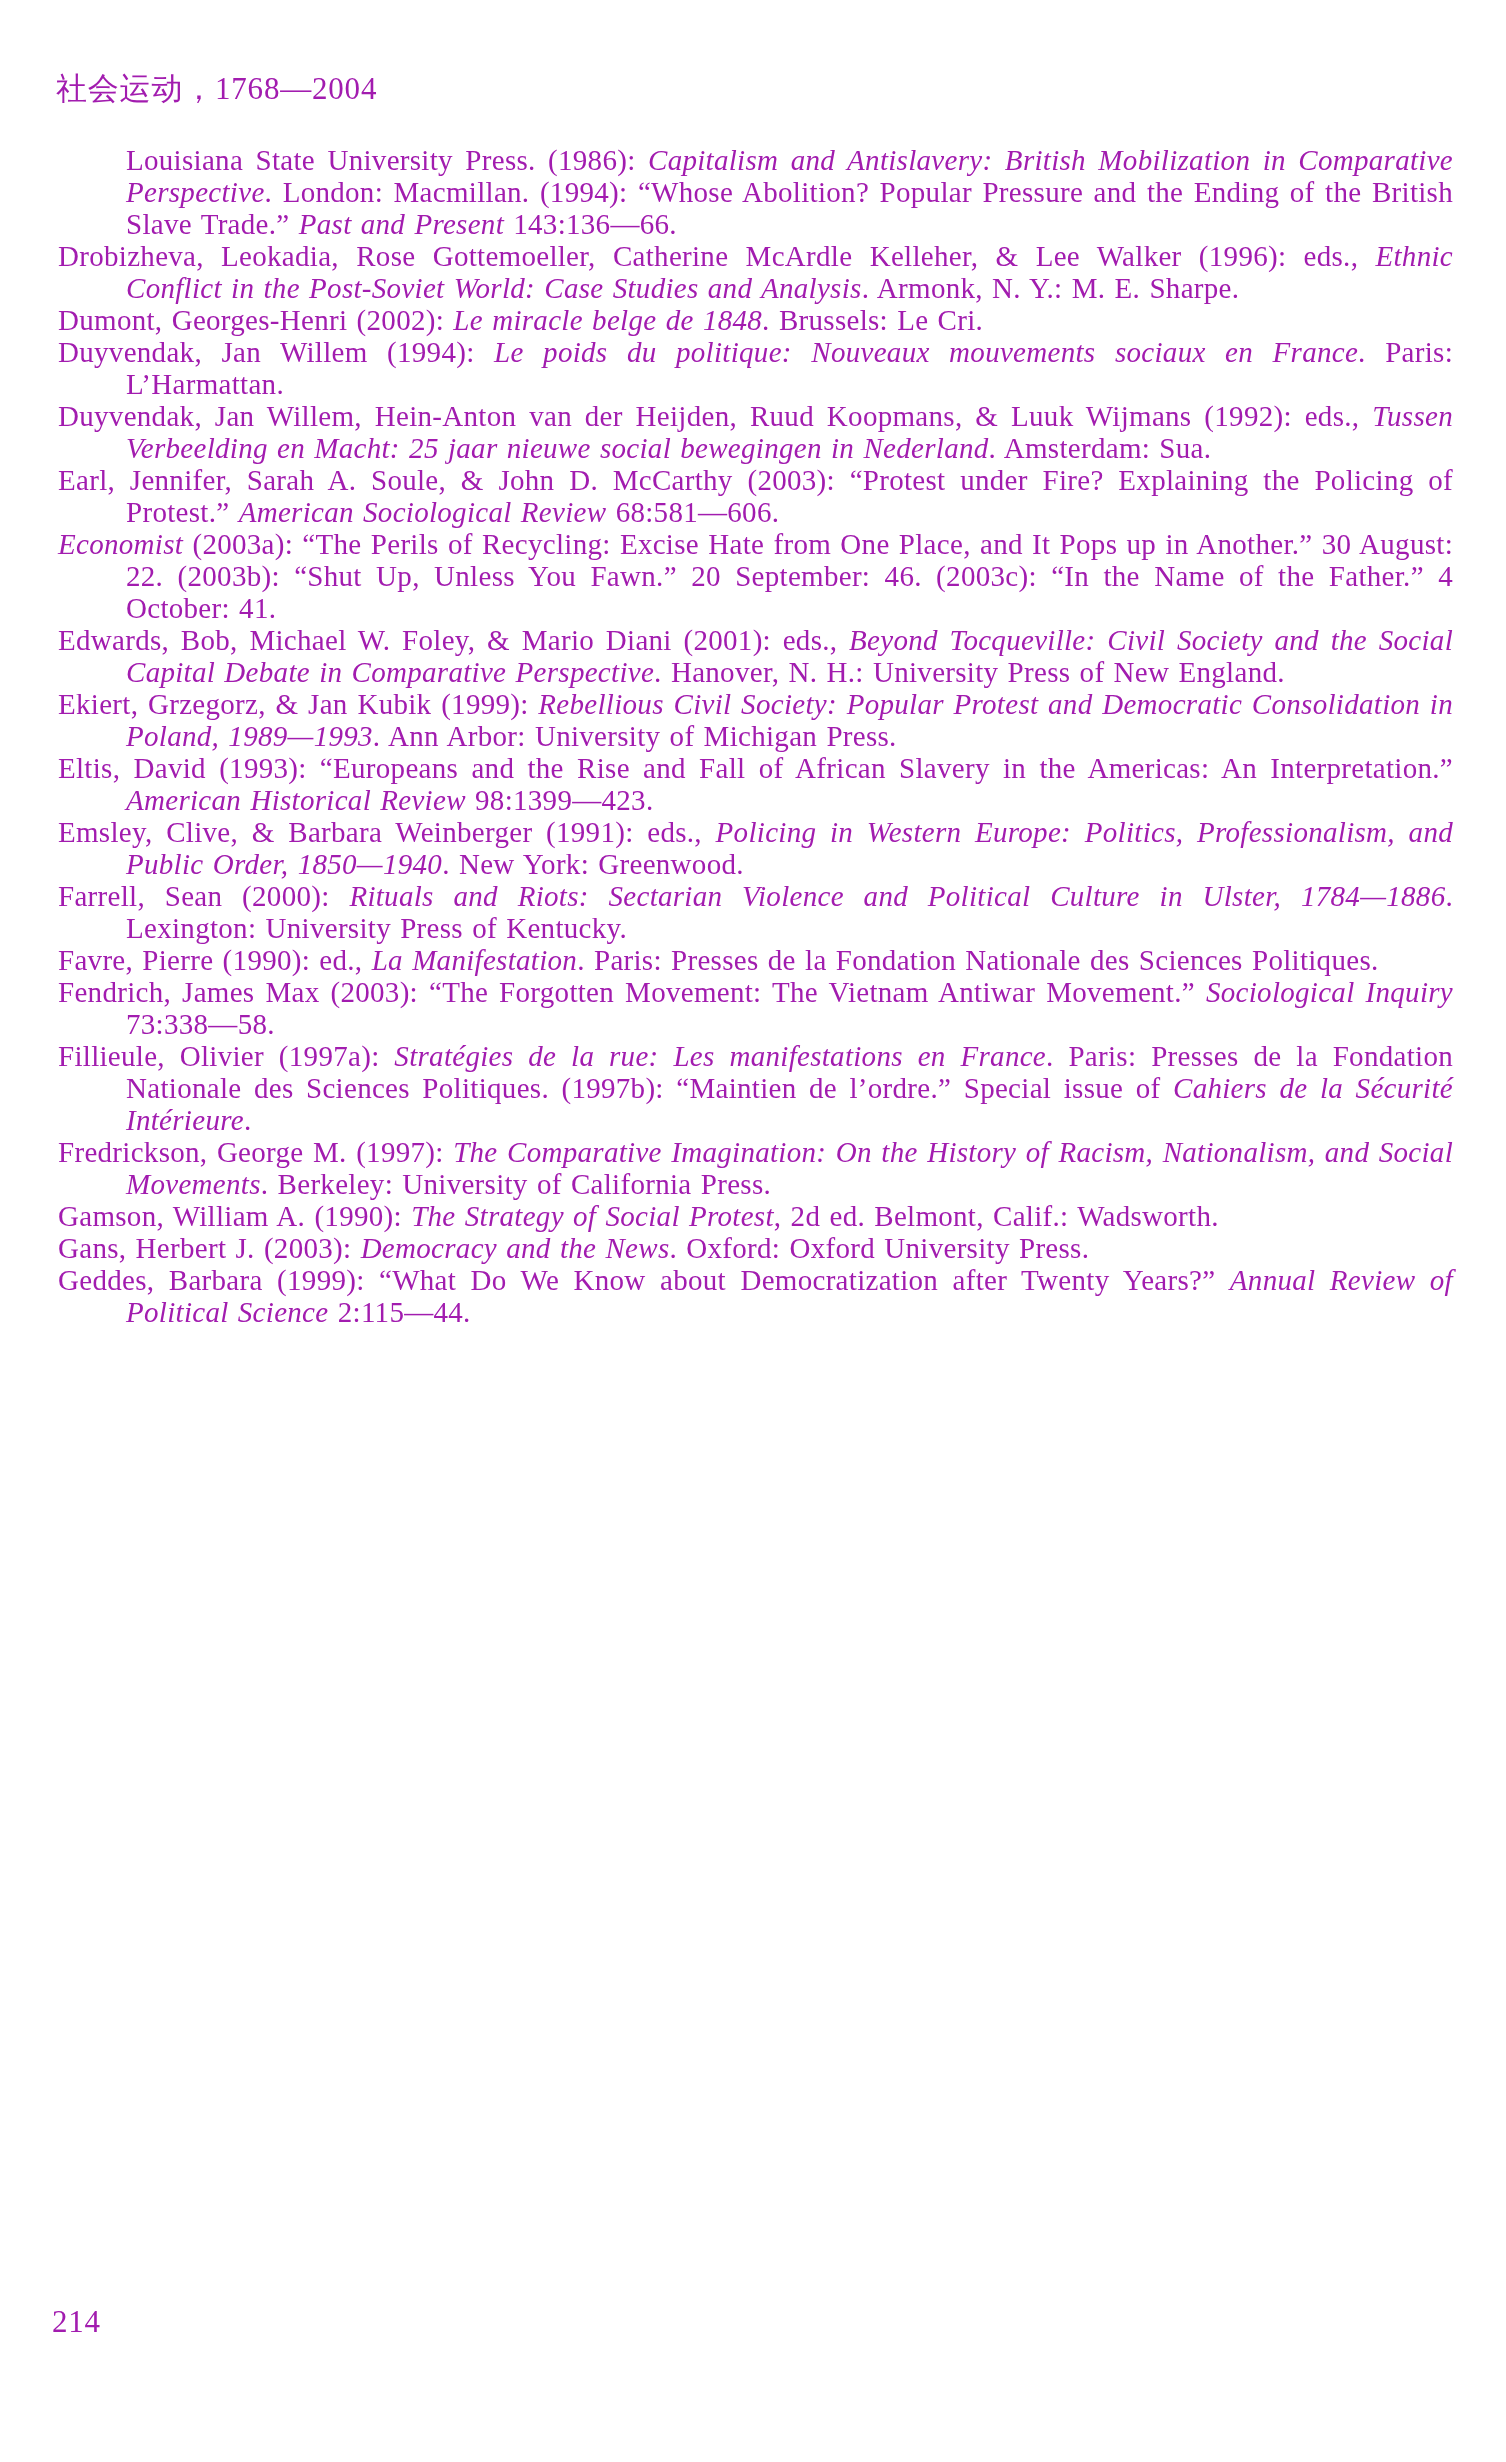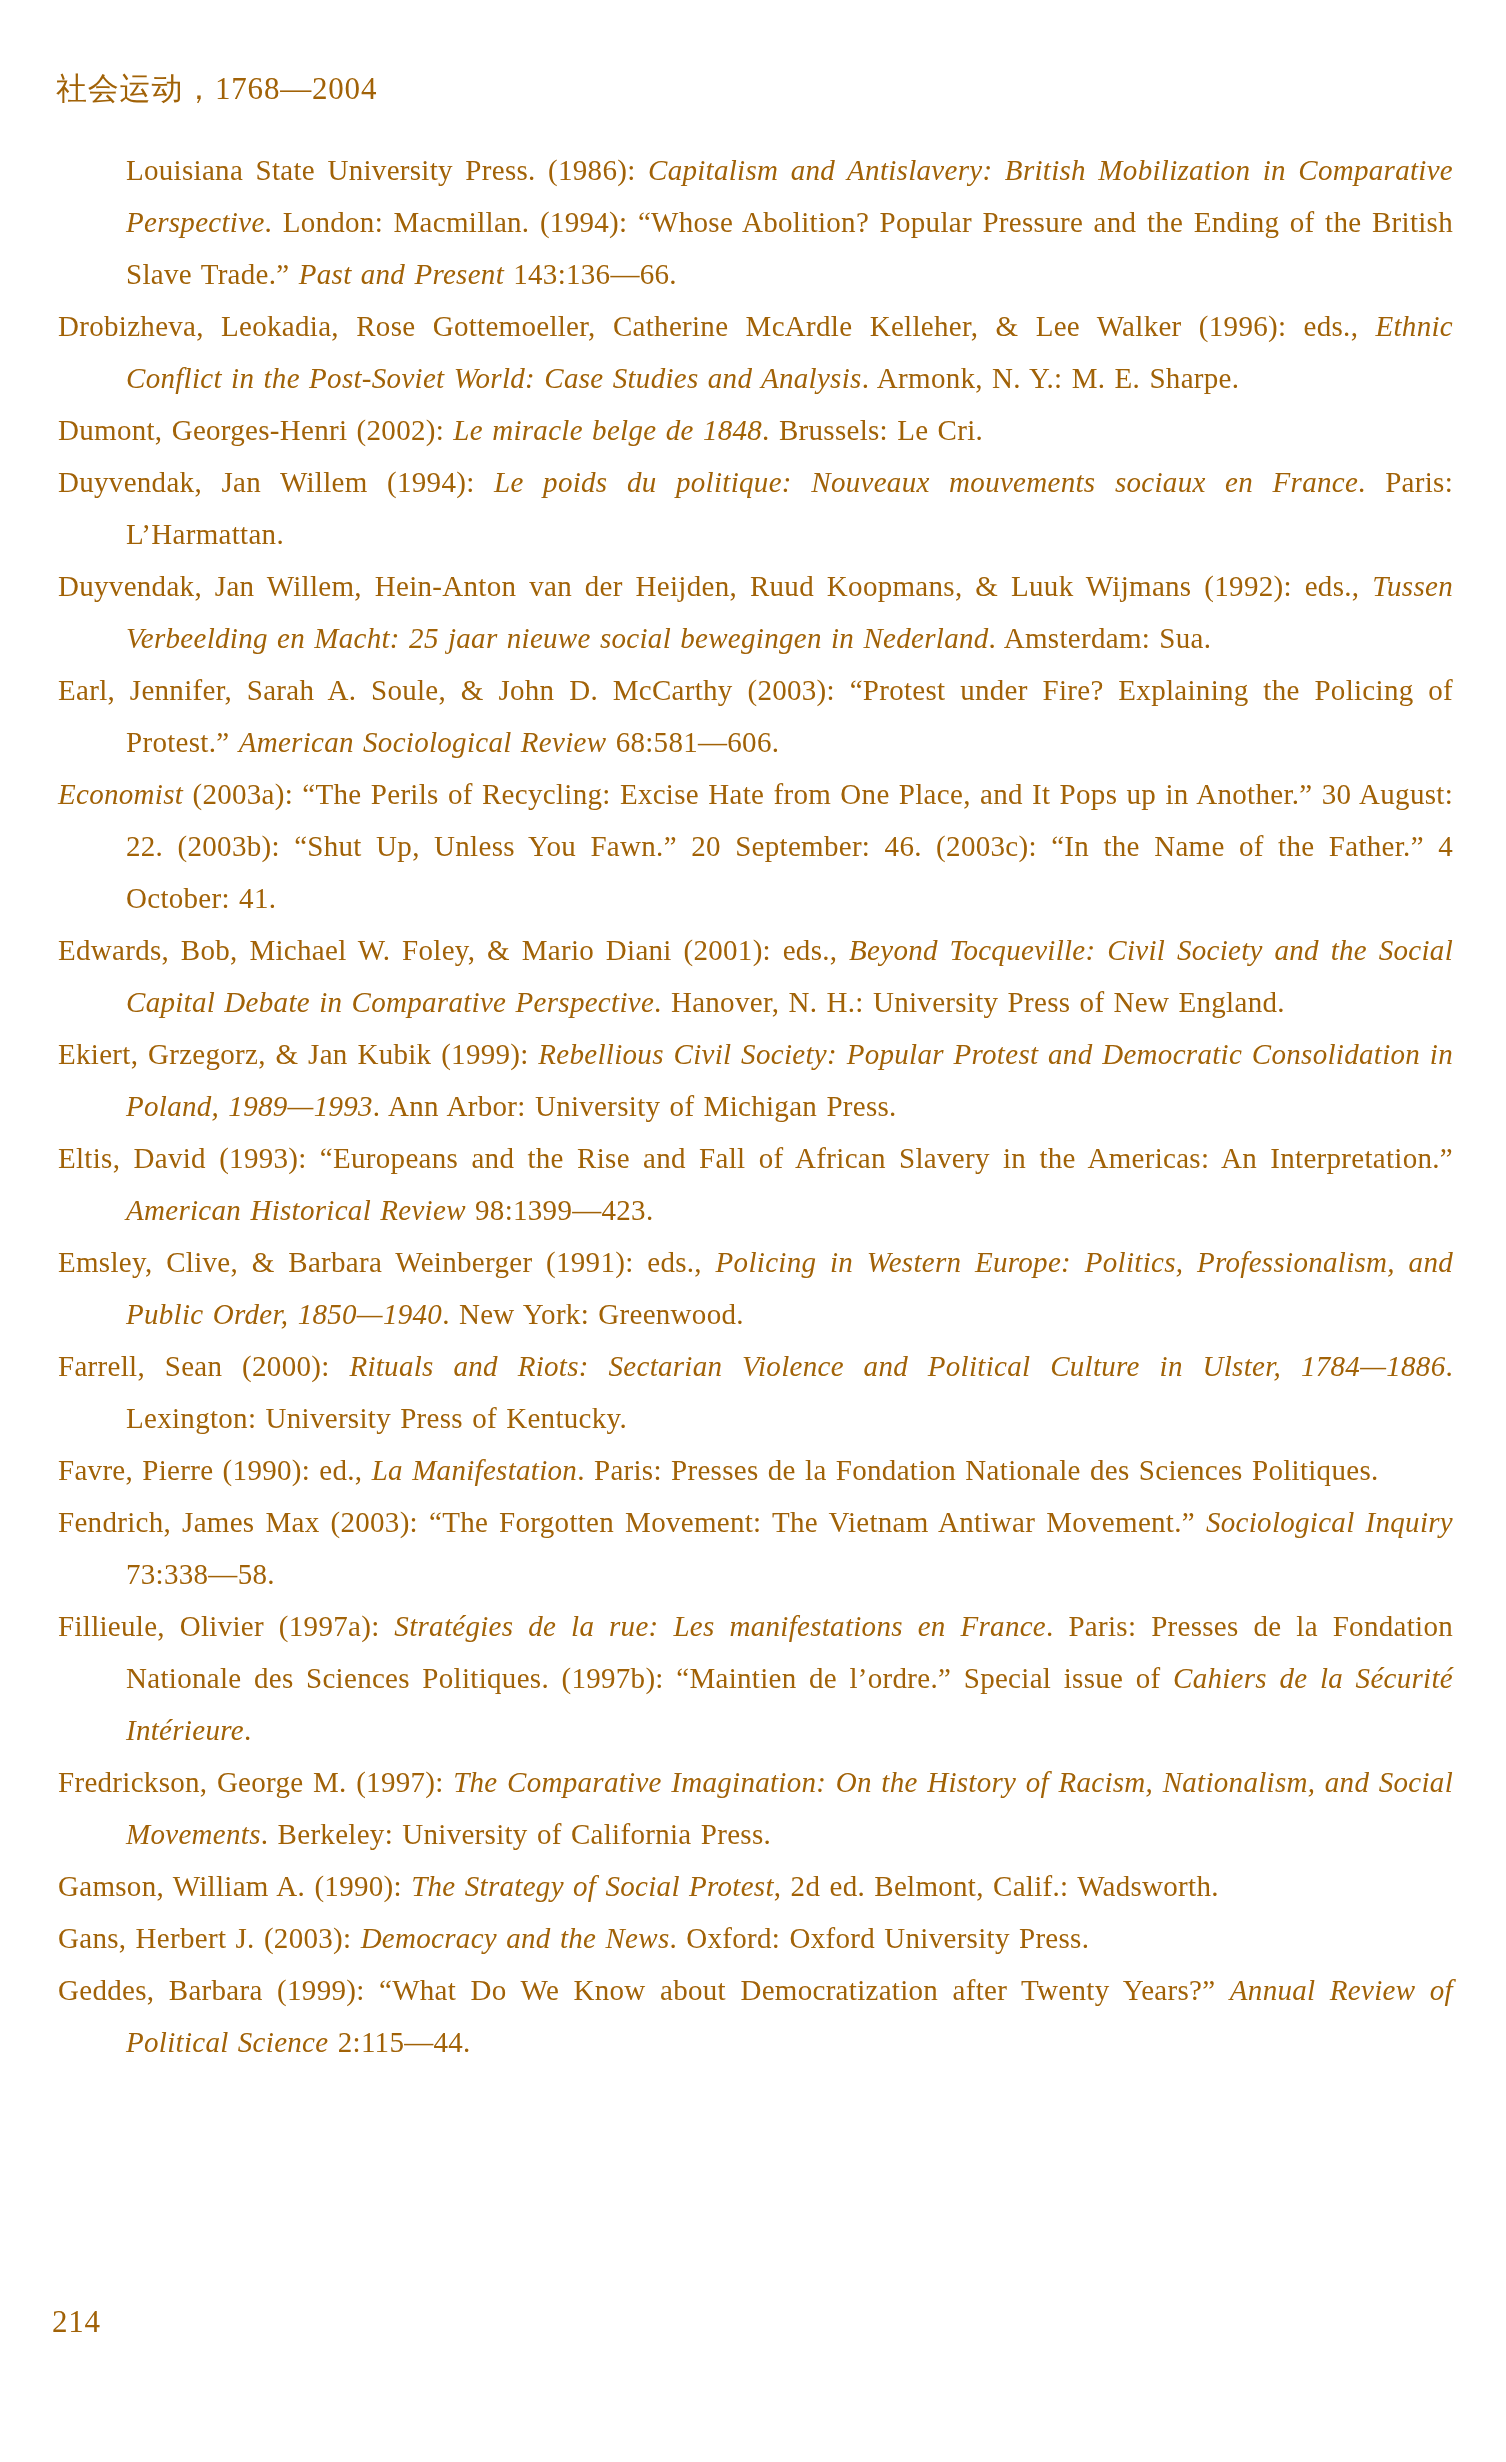--- a/index.html
+++ b/index.html
@@ -6,38 +6,38 @@
     margin: 0;
     padding: 0;
     background: #e8e8e8;
   }
   .page {
     position: relative;
     width: 1507px;
     height: 2462px;
     background: #ffffff;
     font-family: "Liberation Serif", serif;
-    color: #a16207;
+    color: #a21caf;
     overflow: hidden;
   }
   .running-header {
     position: absolute;
     left: 56px;
     top: 68px;
     font-size: 31px;
     letter-spacing: 0.8px;
     white-space: nowrap;
   }
   .bibliography {
     position: absolute;
     left: 58px;
     top: 144px;
     width: 1395px;
     font-size: 29px;
-    line-height: 52px;
+    line-height: 32px;
     text-align: justify;
     letter-spacing: 0.3px;
     word-spacing: 1.7px;
   }
   .entry {
     margin: 0;
     padding-left: 68px;
     text-indent: -68px;
   }
   .entry.continuation {

